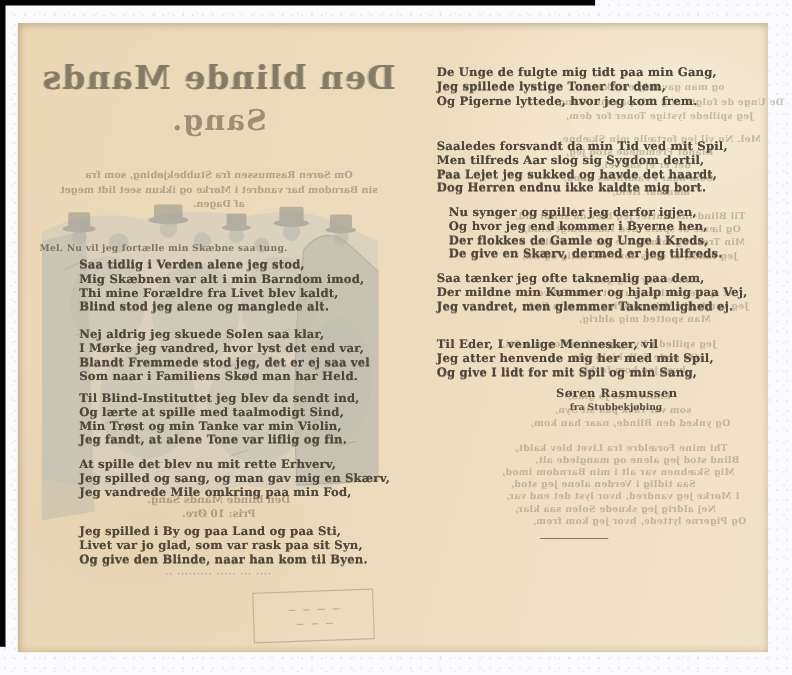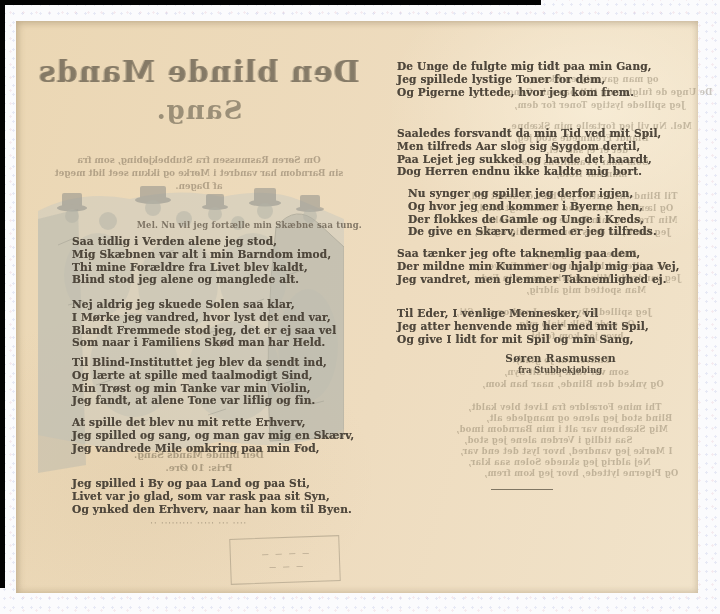--- a/index.html
+++ b/index.html
@@ -23,21 +23,21 @@
          box-shadow:inset 3px 0 7px rgba(120,100,70,.22), inset 0 3px 6px rgba(120,100,70,.18),
                     inset -2px -2px 6px rgba(160,140,105,.12);}
   .page{position:absolute;top:0;height:572px;}
   .lpage{left:20px;width:326px;}
   .rpage{left:365px;width:317px;}
 
   
   .stanza{position:absolute;white-space:nowrap;}
   .vline{font:700 10.6px/12.8px "DejaVu Serif",serif;color:#4f473c;
          letter-spacing:.15px;text-shadow:0 .3px .6px rgba(62,54,42,.55);}
-  .melody{position:absolute;left:0;right:0;text-align:right;
+  .melody{position:absolute;left:0;right:0;text-align:left;
           font:700 8.4px "DejaVu Serif",serif;color:#6e6455;letter-spacing:.2px;opacity:.85;}
   .imprint{position:absolute;left:0;right:0;text-align:center;
            font:700 6px "DejaVu Serif",serif;color:rgba(90,80,64,.55);letter-spacing:1.5px;}
 
   
   .bleed{position:absolute;white-space:nowrap;transform:scaleX(-1);
          font:700 8.4px "DejaVu Serif",serif;color:rgba(104,90,68,.34);
          letter-spacing:.3px;filter:blur(.35px);}
   .bt1{position:absolute;left:0;right:0;top:34px;text-align:center;transform:scaleX(-1);
        font:700 30px/34px "DejaVu Serif",serif;color:rgba(97,89,73,.60);
@@ -151,21 +151,21 @@
         <div class="vline">Jeg fandt, at alene Tone var liflig og fin.</div>
       </div>
       <div class="stanza" style="left:36px;top:395px">
         <div class="vline">At spille det blev nu mit rette Erhverv,</div>
         <div class="vline">Jeg spilled og sang, og man gav mig en Skærv,</div>
         <div class="vline">Jeg vandrede Mile omkring paa min Fod,</div>
       </div>
       <div class="stanza" style="left:36px;top:456px">
         <div class="vline">Jeg spilled i By og paa Land og paa Sti,</div>
         <div class="vline">Livet var jo glad, som var rask paa sit Syn,</div>
-        <div class="vline">Og ynked den Erhverv, naar han kom til Byen.</div>
+        <div class="vline">Og give den Blinde, naar han kom til Byen.</div>
       </div>
 
       <div class="bprice" style="top:428px">Den blinde Mands Sang.</div>
       <div class="bprice" style="top:441px">Pris: 10 Øre.</div>
 
       <div class="imprint" style="top:498px">·· ········· ····· ··· ····</div>
 
       <div class="stamp">
         <div>— — — —</div>
         <div>— — —</div>

